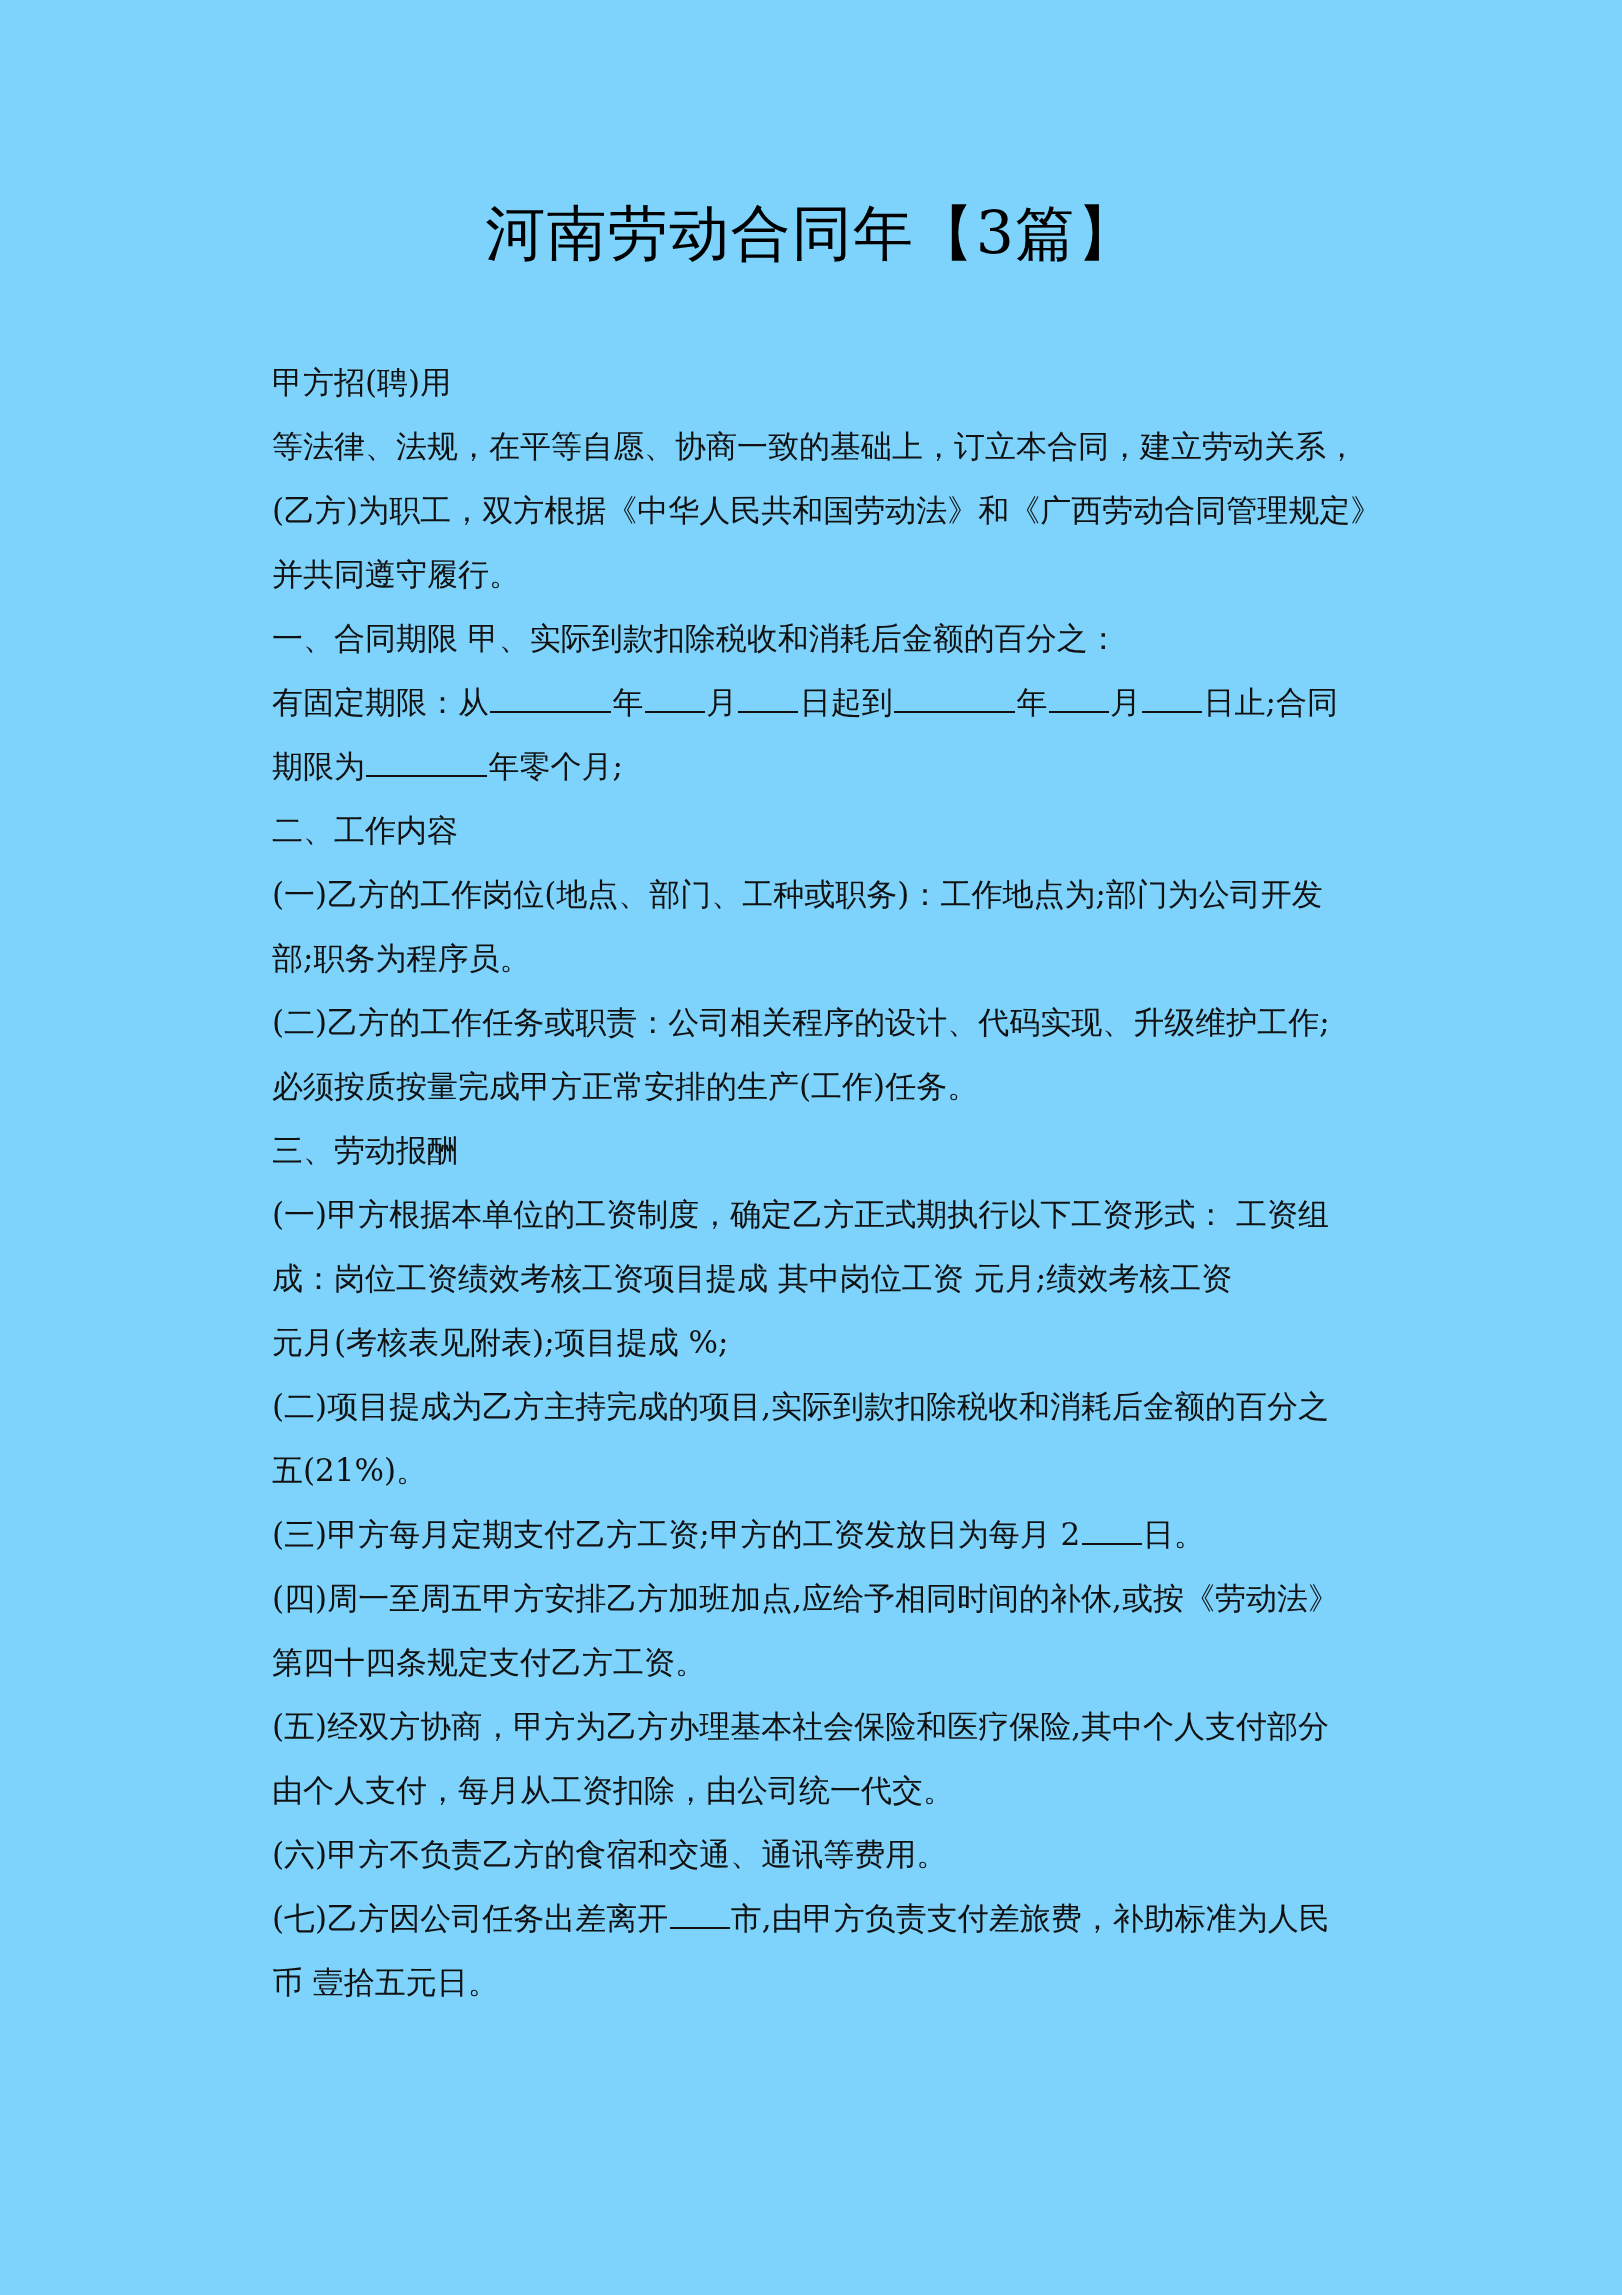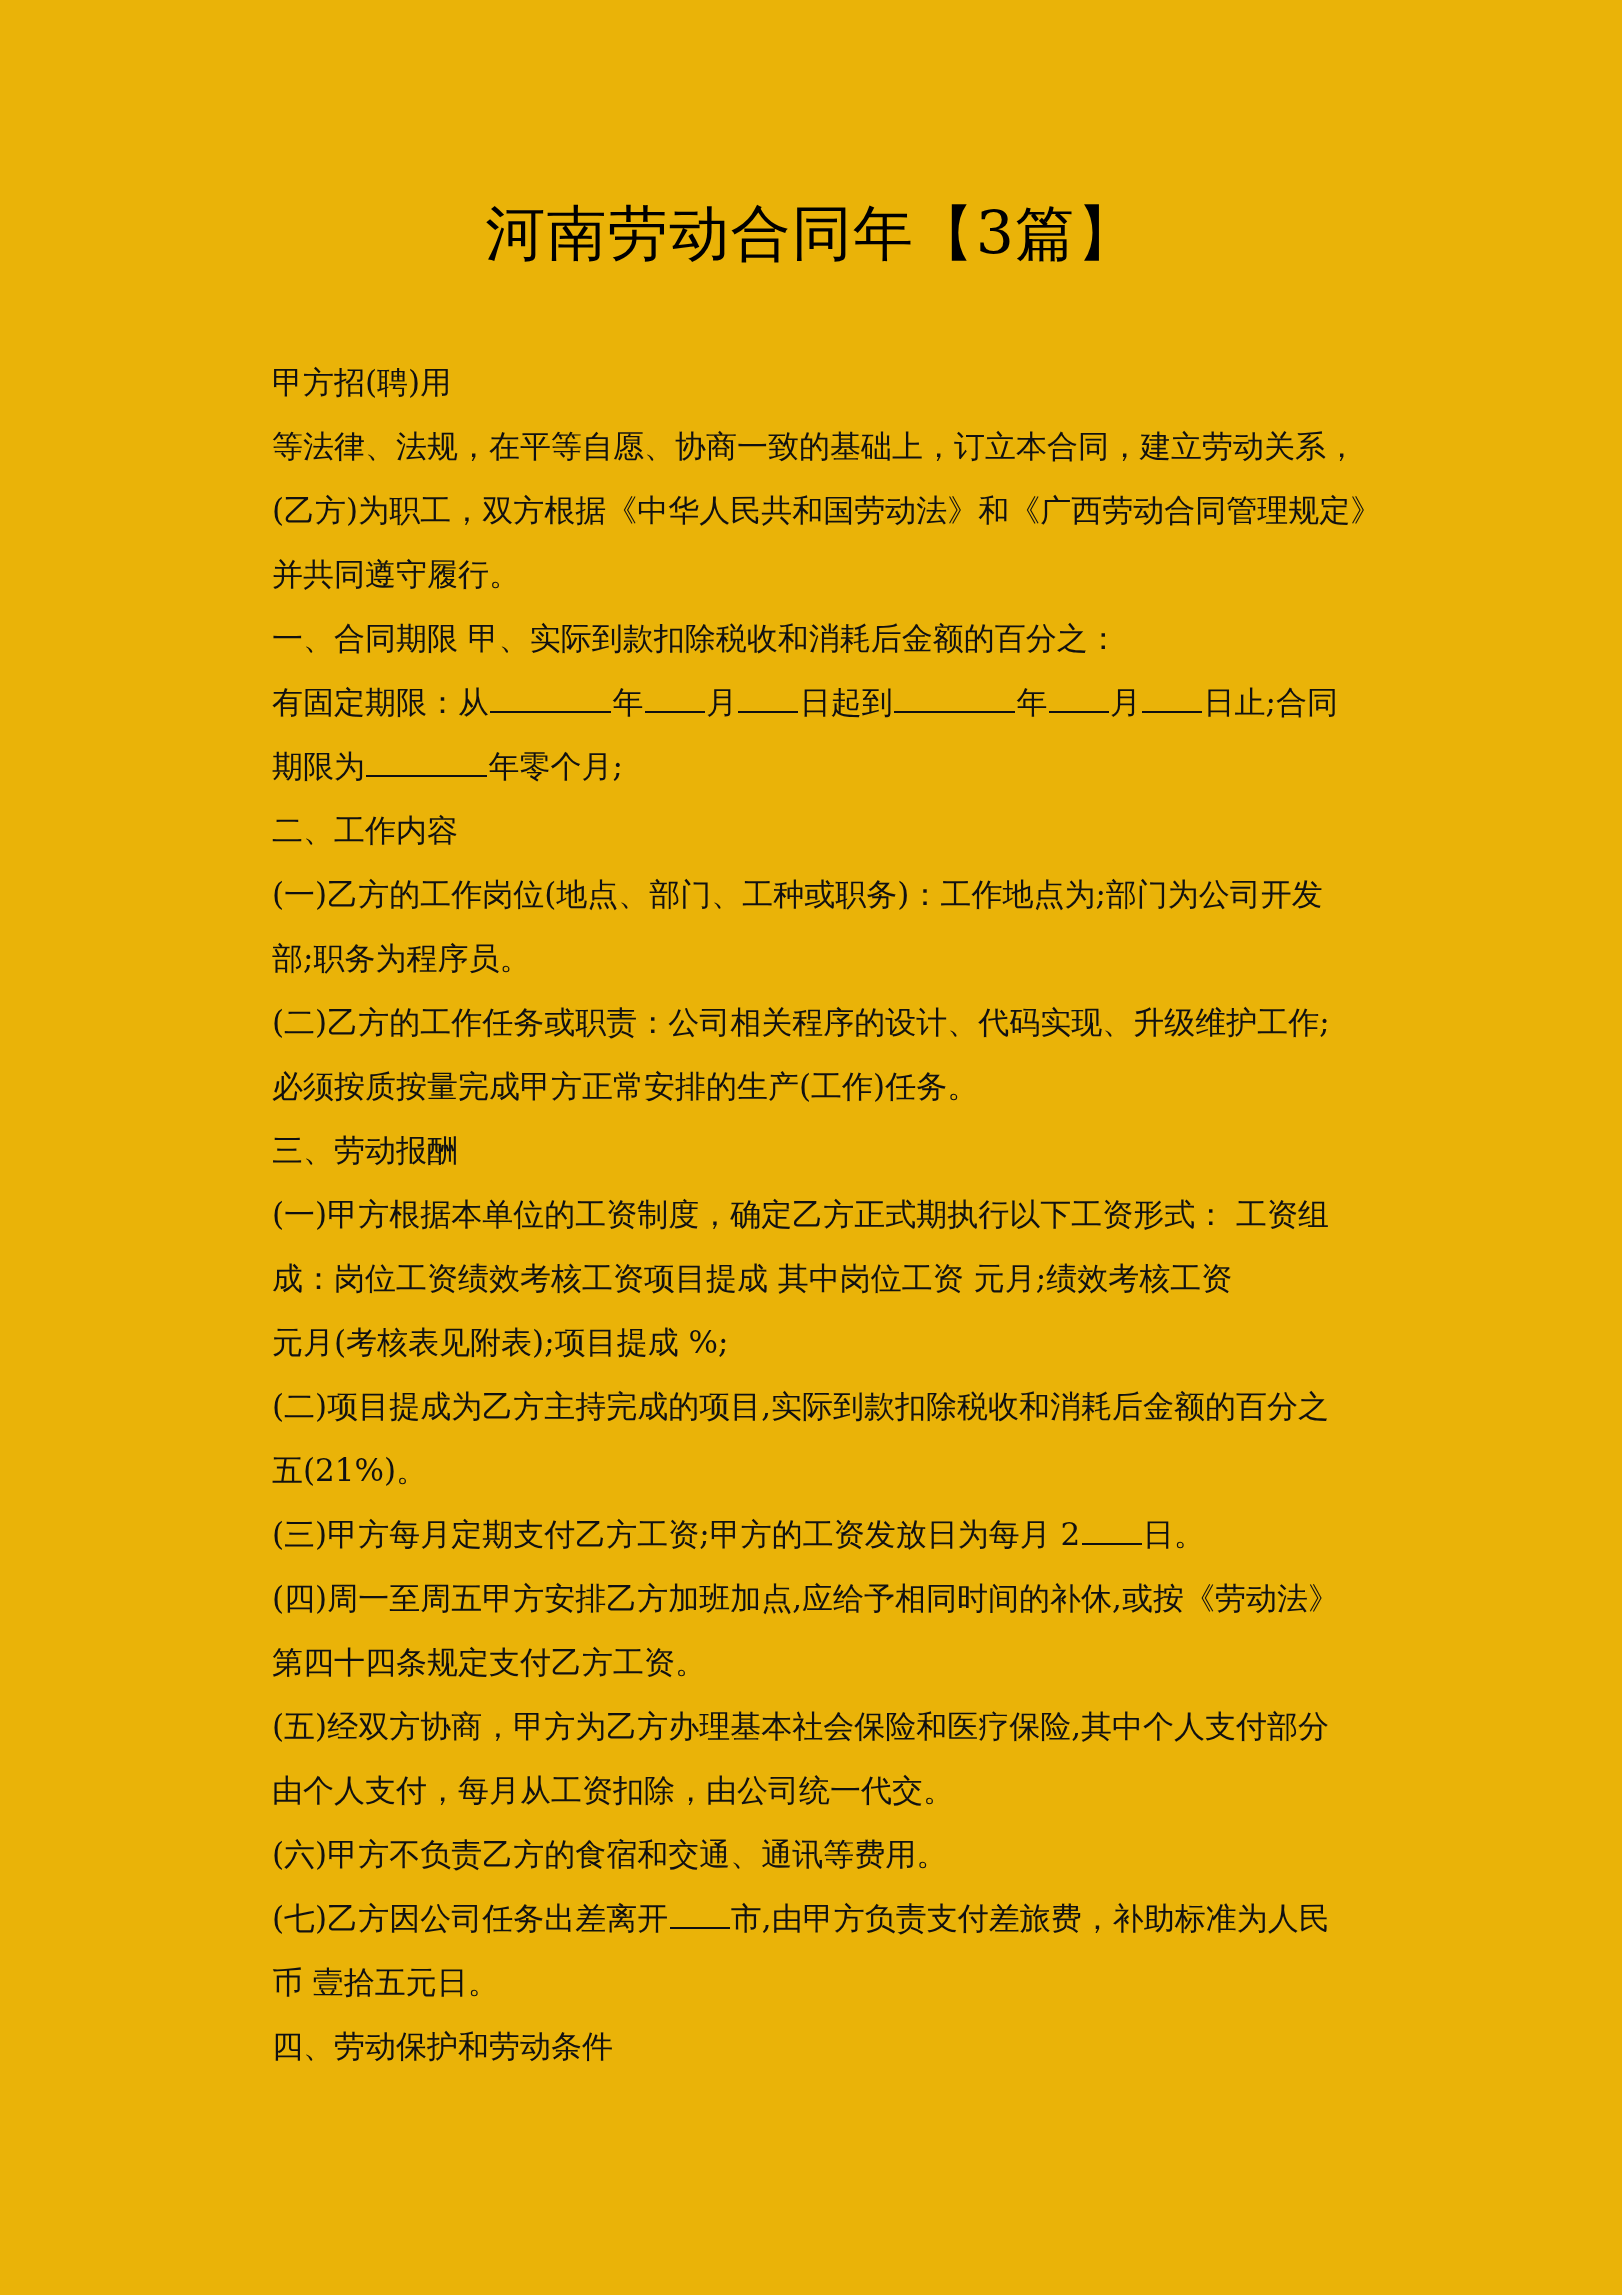--- a/index.html
+++ b/index.html
@@ -13,21 +13,21 @@
       position: relative;
       overflow: hidden;
       font-family: "DejaVu Serif", "Liberation Serif", serif;
       color: #111111;
     }
     .page {
       position: absolute;
       left: 0; top: 0;
       width: 1623px;
       height: 2295px;
-      background: #eab308;
+      background: #7dd3fc;
     }
     .title {
       position: absolute;
       top: 191px;
       left: 0;
       width: 1623px;
       text-align: center;
       font-size: 60px;
       line-height: 85px;
       letter-spacing: 1.3px;
@@ -112,17 +112,16 @@
     <div class="line"><span>(五)经双方协商，甲方为乙方办理基本社会保险和医疗保险,其中个人支付部分</span></div>
 
     <div class="line"><span>由个人支付，每月从工资扣除，由公司统一代交。</span></div>
 
     <div class="line"><span>(六)甲方不负责乙方的食宿和交通、通讯等费用。</span></div>
 
     <div class="line"><span>(七)乙方因公司任务出差离开</span><span class="blank w-short"></span><span>市,由甲方负责支付差旅费，补助标准为人民</span></div>
 
     <div class="line"><span>币  壹拾五元日。</span></div>
 
-    <div class="line"><span>四、劳动保护和劳动条件</span></div>
 
   </div>
 </div>
 
 
 </body></html>

